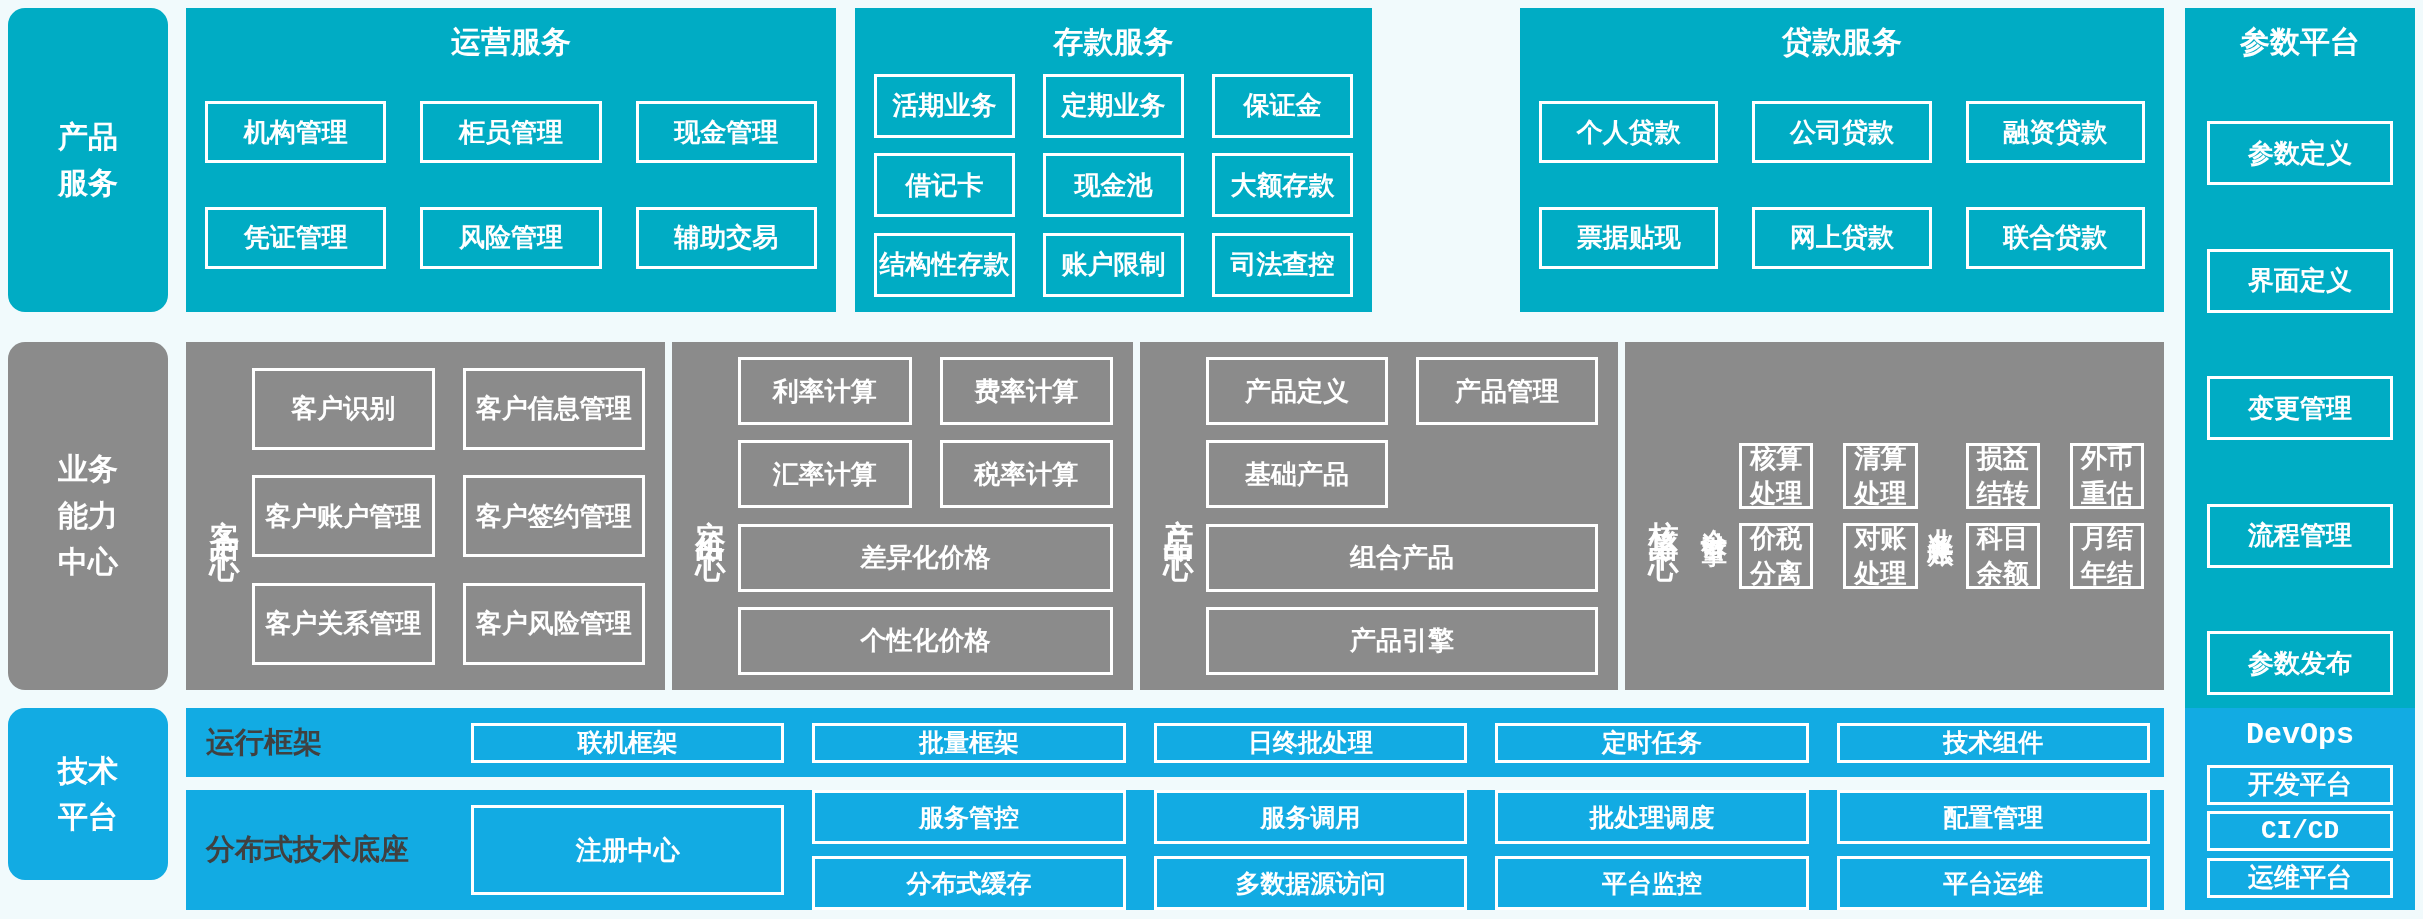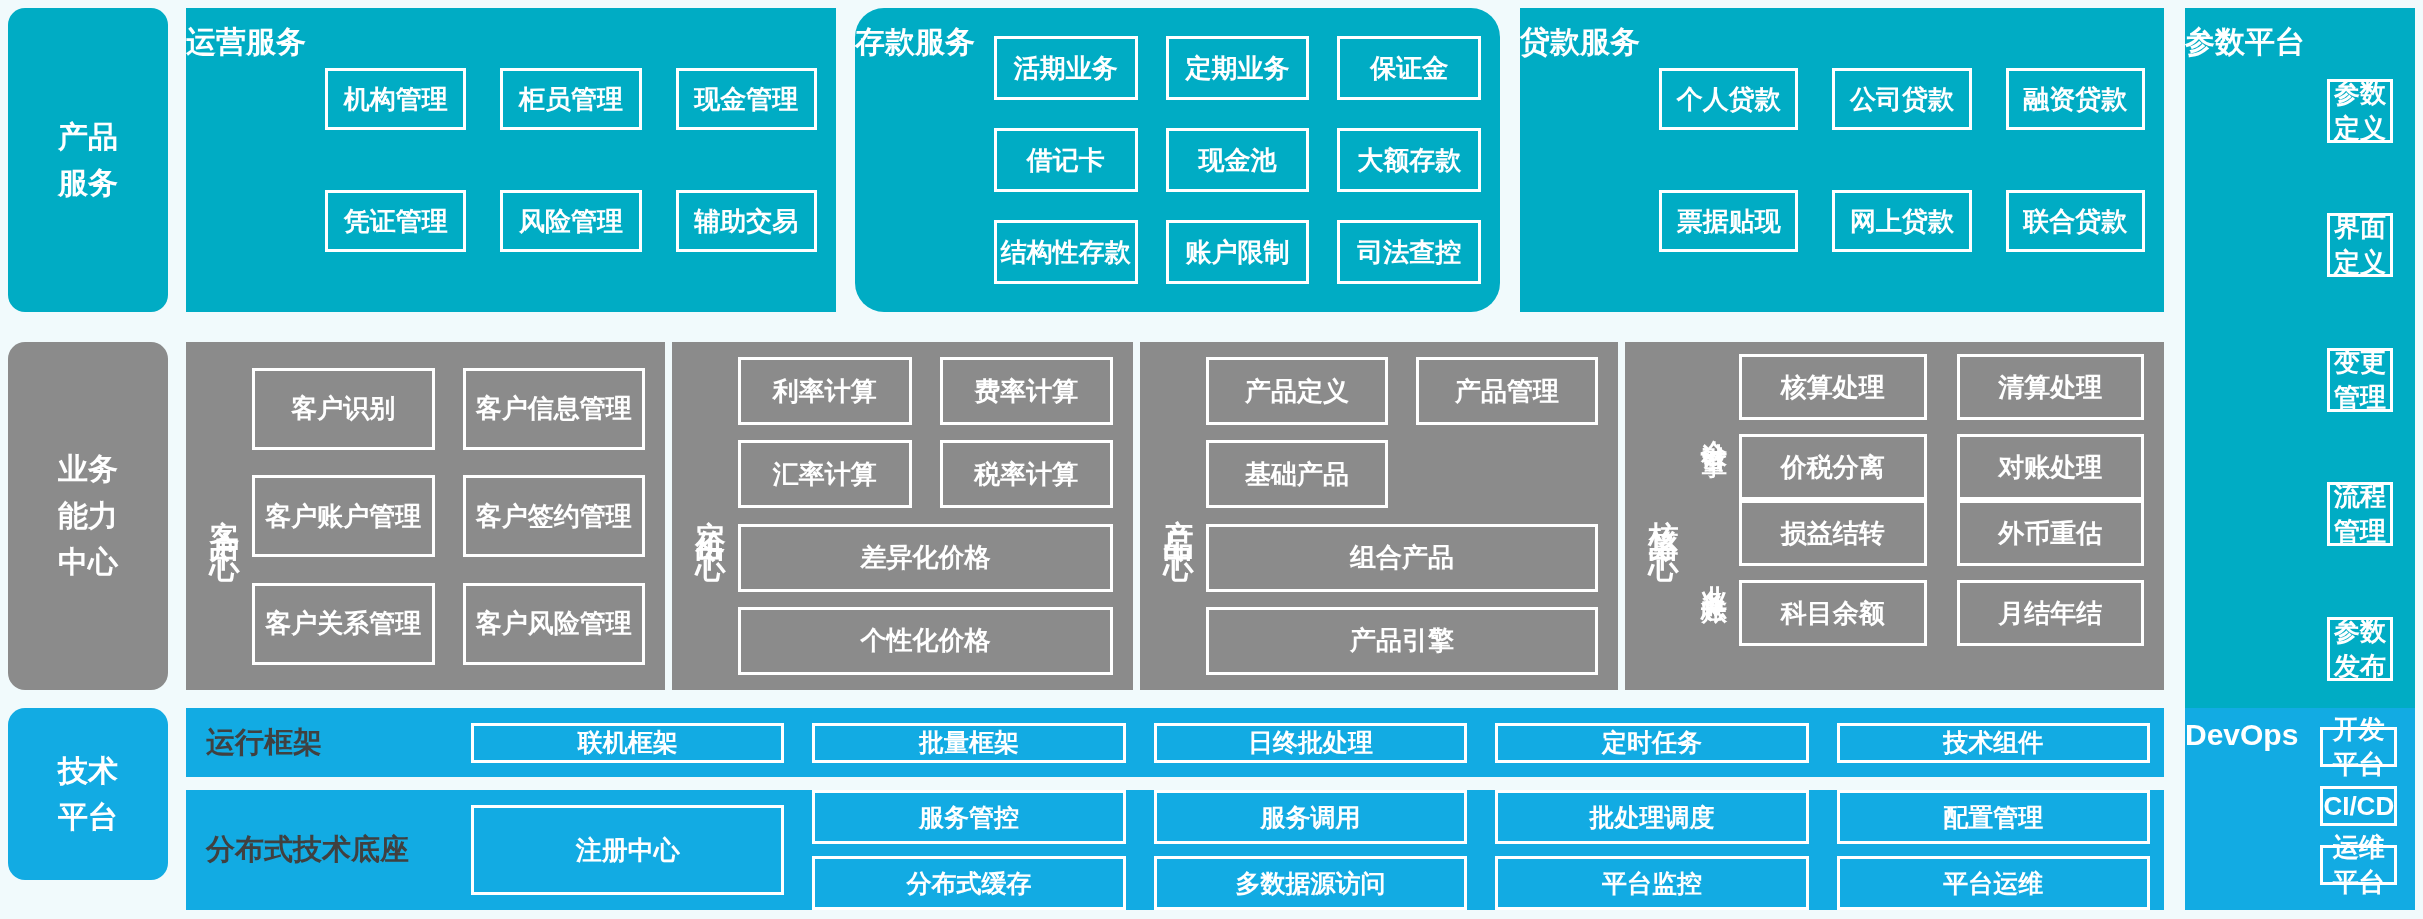--- a/index.html
+++ b/index.html
@@ -11,21 +11,21 @@
   }
   .abs{position:absolute;box-sizing:border-box;}
   .teal{background:#00acc4;}
   .gray{background:#8b8b8b;}
   .blue{background:#12abe3;}
   .rail{
     color:#fff;font-weight:bold;font-size:30px;line-height:1.55;
     display:flex;align-items:center;justify-content:center;
     text-align:center;white-space:pre-line;border-radius:17px;
   }
-  .panel{display:flex;flex-direction:row;}
+  .panel{display:flex;flex-direction:column;font-family:Liberation Mono, monospace;}
   .panel-title{
     color:#fff;font-weight:bold;font-size:30px;text-align:center;
     padding-top:14px;height:36px;flex:0 0 auto;
   }
   .box{
     border:3px solid #fff;color:#fff;font-weight:bold;font-size:26px;
     display:flex;align-items:center;justify-content:center;
     box-sizing:border-box;text-align:center;
   }
   
@@ -38,21 +38,21 @@
   .vlabel-wrap{flex:0 0 56px;display:flex;align-items:center;justify-content:center;padding-left:10px;}
   .vlabel{
     writing-mode:vertical-rl;text-orientation:upright;
     color:#fff;font-weight:bold;font-size:30px;letter-spacing:10px;
   }
   .vlabel.small{font-size:26px;letter-spacing:4px;}
   .mid-grid{flex:1 1 auto;display:grid;grid-template-columns:1fr 1fr;align-content:space-evenly;column-gap:28px;padding-right:20px;}
   .rows3{grid-auto-rows:82px;}
   .rows4{grid-auto-rows:68px;}
   .span2{grid-column:1 / -1;}
-  .acct-main{flex:1 1 auto;display:flex;flex-direction:column;justify-content:flex-start;padding:12px 20px 12px 0;}
+  .acct-main{flex:1 1 auto;display:flex;flex-direction:row;justify-content:center;padding:12px 20px 12px 0;}
   .acct-group{display:flex;align-items:center;}
   .acct-group .vlabel-wrap{flex:0 0 48px;padding-left:0;}
   .acct-grid{flex:1 1 auto;display:grid;grid-template-columns:1fr 1fr;grid-auto-rows:66px;gap:14px 30px;}
   
   .hrow{display:flex;align-items:center;gap:28px;padding-right:14px;}
   .hrow-label{
     flex:0 0 237px;color:#404040;font-weight:bold;font-size:29px;padding-left:20px;
   }
   .hrow .box{flex:1 1 0;height:40px;font-size:25px;}
   .dist-col{flex:1 1 0;align-self:stretch;display:flex;flex-direction:column;justify-content:center;gap:12px;}
@@ -73,21 +73,21 @@
   <div class="grid grid-3c2r">
     <div class="box">机构管理</div>
     <div class="box">柜员管理</div>
     <div class="box">现金管理</div>
     <div class="box">凭证管理</div>
     <div class="box">风险管理</div>
     <div class="box">辅助交易</div>
   </div>
 </div>
 
-<div class="abs teal panel" style="left:855px;top:8px;width:645px;height:304px;border-radius:29px;">
+<div class="abs teal panel" style="left:855px;top:8px;width:517px;height:304px;">
   <div class="panel-title">存款服务</div>
   <div class="grid grid-3c3r">
     <div class="box">活期业务</div>
     <div class="box">定期业务</div>
     <div class="box">保证金</div>
     <div class="box">借记卡</div>
     <div class="box">现金池</div>
     <div class="box">大额存款</div>
     <div class="box">结构性存款</div>
     <div class="box">账户限制</div>

